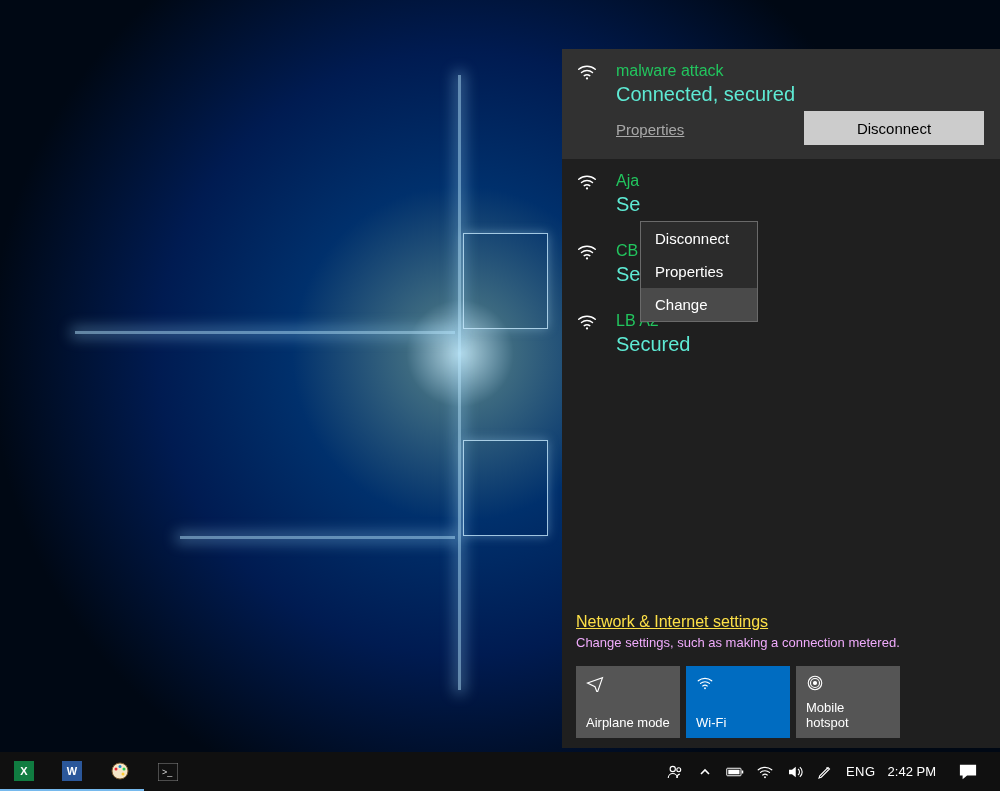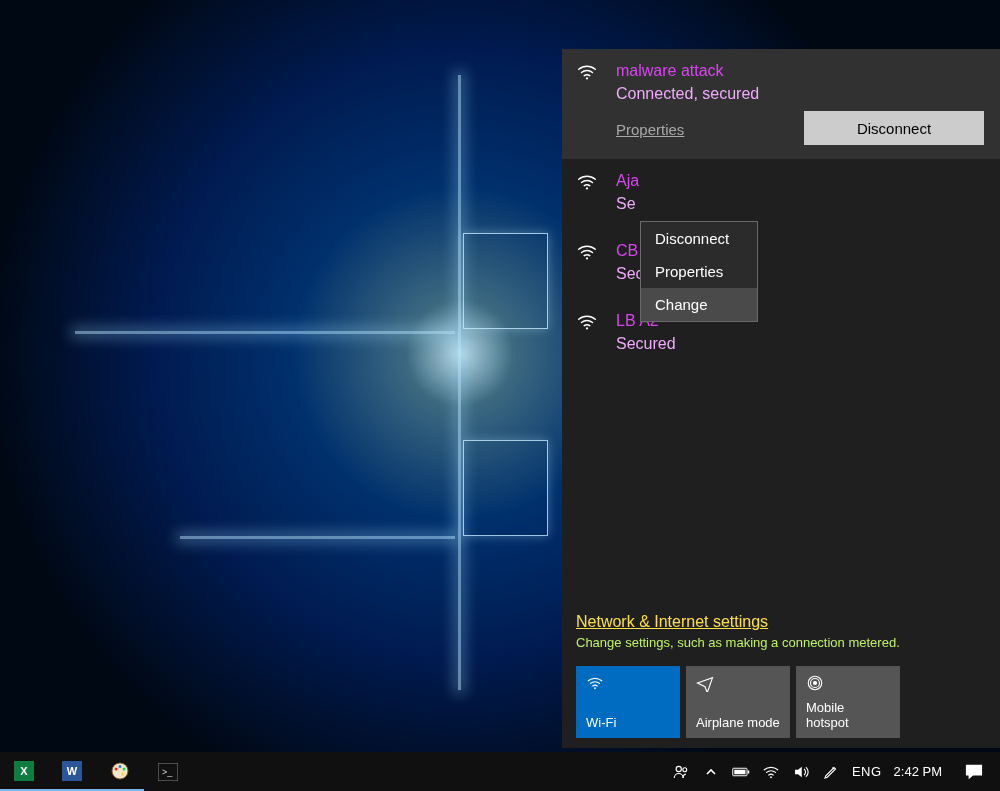--- a/index.html
+++ b/index.html
@@ -20,56 +20,56 @@
   .pane.b { left:463px; top:440px; width:85px; height:96px; }
 
   
   .flyout {
     position: absolute; left: 562px; top: 49px; width: 438px; height: 699px;
     background: #1f1f1f; color: #fff;
   }
   .net { padding: 12px 14px 14px 14px; position: relative; }
   .net-row { display:flex; align-items:flex-start; }
   .col-text { margin-left: 18px; }
-  .net-name { font-size: 16px; color: #d946ef; line-height: 20px; }
-  .net-status { font-size: 16px; color: #f0abfc; line-height: 22px; margin-top:2px;}
+  .net-name { font-size: 16px; color: #22c55e; line-height: 20px; }
+  .net-status { font-size: 20px; color: #5eead4; line-height: 22px; margin-top:2px;}
   .net.connected { background:#313131; padding-bottom:20px; }
   .properties { display:inline-block; margin-top:16px; margin-left:40px; color:#a8a8a8; text-decoration:underline; font-size:15px; cursor:pointer;}
   .btn-disconnect {
     position:absolute; right:16px; bottom:14px; width:180px; height:34px;
     background:#cccccc; color:#000; font-size:15px; border:none; cursor:pointer;
     display:flex; align-items:center; justify-content:center;
   }
 
   
   .ctxmenu {
     position:absolute; left:640px; top:221px; width:118px;
     background:#2b2b2b; border:1px solid #6a6a6a; z-index:20;
   }
   .ctxmenu .mi { padding:8px 14px; font-size:15px; color:#fff; cursor:pointer;}
   .ctxmenu .mi.hover { background:#4a4a4a; }
 
   
   .bottom { position:absolute; left:0; bottom:0; width:100%; padding:0 14px 10px 14px;}
   .settings-link { color:#fde047; text-decoration:underline; font-size:16px; cursor:pointer;}
-  .settings-desc { color:#bef264; font-size:13px; margin-top:4px; }
+  .settings-desc { color:#f0abfc; font-size:13px; margin-top:4px; }
   .tiles { display:flex; gap:6px; margin-top:16px;}
   .tile { background:#555; color:#fff; width:104px; height:72px; padding:8px 10px; font-size:13px; display:flex; flex-direction:column; justify-content:space-between; cursor:pointer;}
   .tile.active { background:#006cc1; }
   .tile .ticon { height:18px;}
 
   
   .taskbar {
     position:absolute; left:0; bottom:0; width:1000px; height:39px; background:#101010;
     display:flex; align-items:center; color:#fff;
   }
   .tb-item { width:48px; height:39px; display:flex; align-items:center; justify-content:center; cursor:pointer;}
   .tb-item.running { border-bottom:2px solid #76b9ed;}
   .tb-spacer { flex:1;}
-  .tray { display:flex; align-items:center; gap:12px; padding-right:6px; font-size:13px;}
+  .tray { display:flex; align-items:center; gap:12px; padding-right:12px; font-size:13px;}
   .tray .ic { width:18px; height:18px; display:flex; align-items:center; justify-content:center; cursor:pointer;}
   .lang { font-size:13px; letter-spacing:0.5px; cursor:pointer;}
   .clock { font-size:13px; cursor:pointer;}
   .notif { width:40px; height:39px; display:flex; align-items:center; justify-content:center; cursor:pointer;}
 
   svg { display:block; }
   .wifi-s { stroke:#fff; fill:none; stroke-width:1.6; stroke-linecap:round;}
 </style>
 </head>
 <body>
@@ -159,40 +159,40 @@
       <div class="net-status">Secured</div>
     </div>
         </div>
       </div>
     </div>
 
   <div class="bottom">
     <a class="settings-link">Network &amp; Internet settings</a>
     <div class="settings-desc">Change settings, such as making a connection metered.</div>
     <div class="tiles" id="tiles">
-        <div class="tile active">
-          <div class="ticon">
-            <svg width="18" height="18" viewBox="0 0 24 24">
-              <g class="wifi-s">
-                <path d="M3 9a14 14 0 0 1 18 0"></path>
-                <path d="M6 12.5a9.5 9.5 0 0 1 12 0"></path>
-                <path d="M9 16a5 5 0 0 1 6 0"></path>
-                <circle cx="12" cy="19" r="1.2" fill="#fff" stroke="none"></circle>
-              </g>
-            </svg>
-          </div>
-    <div>Wi-Fi</div>
-        </div>
         <div class="tile">
           <div class="ticon">
             <svg width="18" height="18" viewBox="0 0 24 24" stroke="#fff" fill="none" stroke-width="1.5">
               <path d="M2 12l20-7-7 20-3-8-10-5z"></path>
             </svg>
           </div>
     <div>Airplane mode</div>
+        </div>
+        <div class="tile active">
+          <div class="ticon">
+            <svg width="18" height="18" viewBox="0 0 24 24">
+              <g class="wifi-s">
+                <path d="M3 9a14 14 0 0 1 18 0"></path>
+                <path d="M6 12.5a9.5 9.5 0 0 1 12 0"></path>
+                <path d="M9 16a5 5 0 0 1 6 0"></path>
+                <circle cx="12" cy="19" r="1.2" fill="#fff" stroke="none"></circle>
+              </g>
+            </svg>
+          </div>
+    <div>Wi-Fi</div>
         </div>
         <div class="tile">
           <div class="ticon">
             <svg width="18" height="18" viewBox="0 0 24 24" stroke="#fff" fill="none" stroke-width="1.5">
               <circle cx="12" cy="12" r="2" fill="#fff"></circle>
               <path d="M6 12a6 6 0 0 1 12 0"></path>
               <path d="M6 12a6 6 0 0 0 12 0"></path>
               <path d="M3 12a9 9 0 0 1 18 0"></path>
               <path d="M3 12a9 9 0 0 0 18 0"></path>
             </svg>

